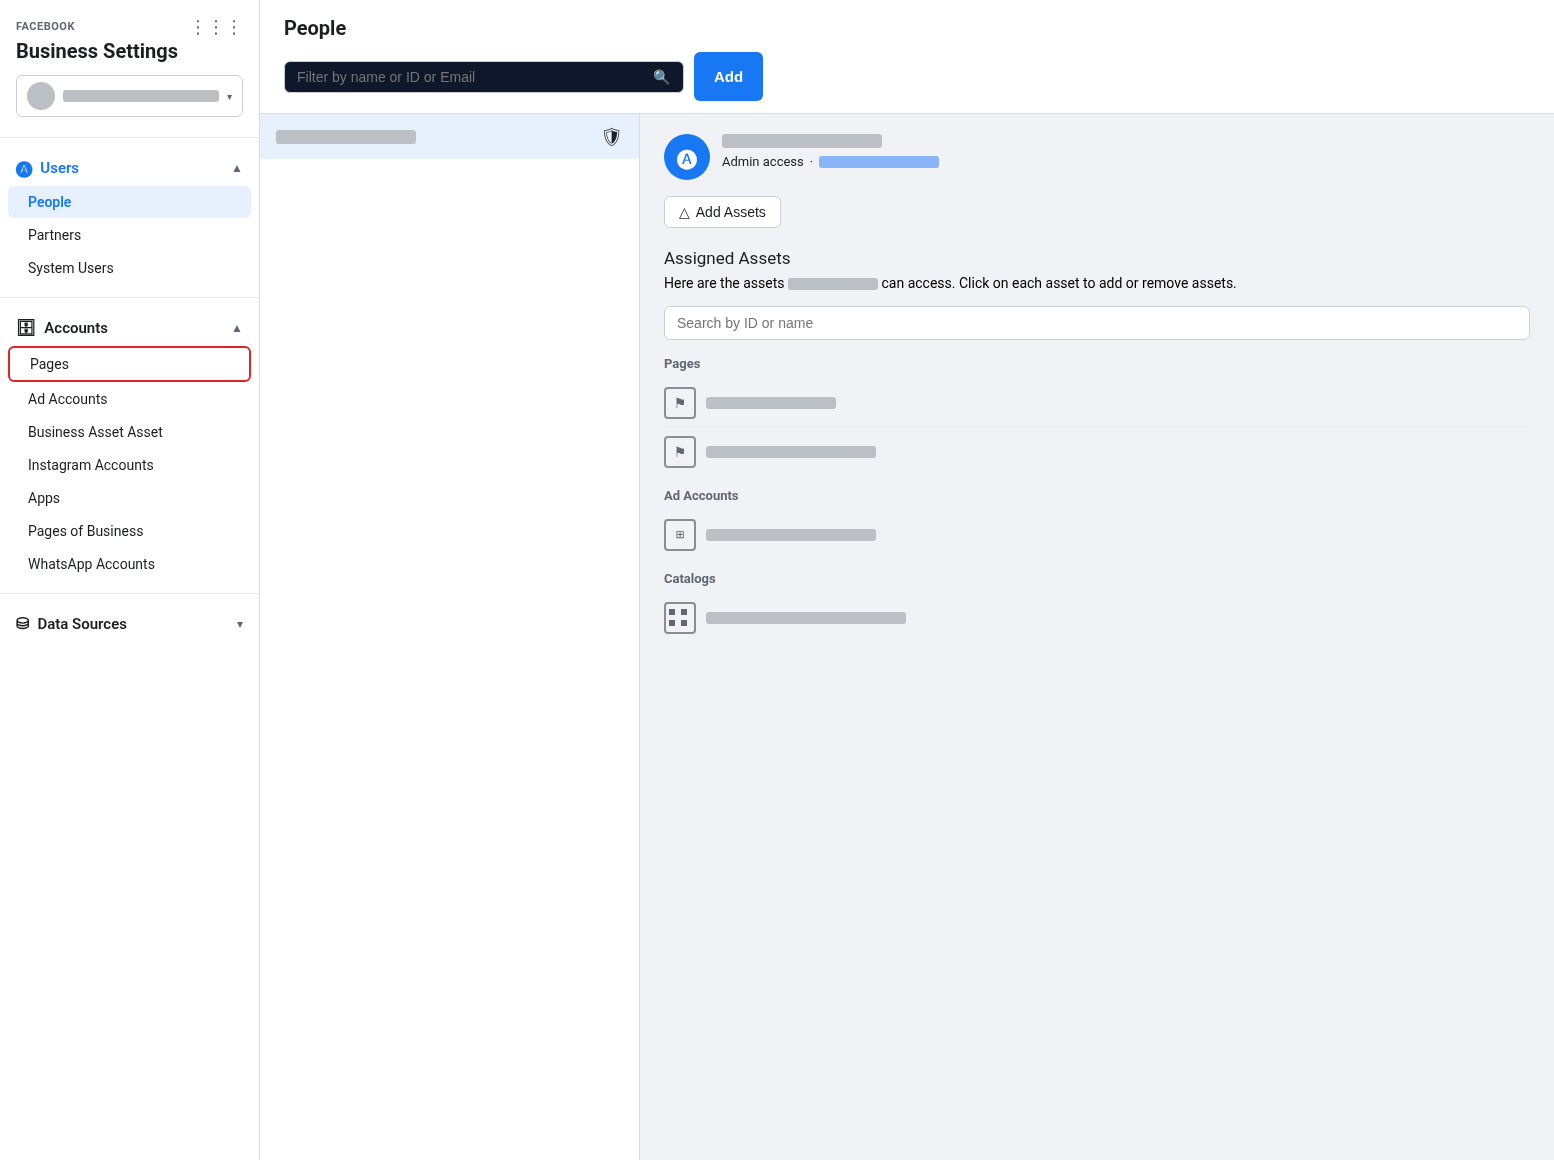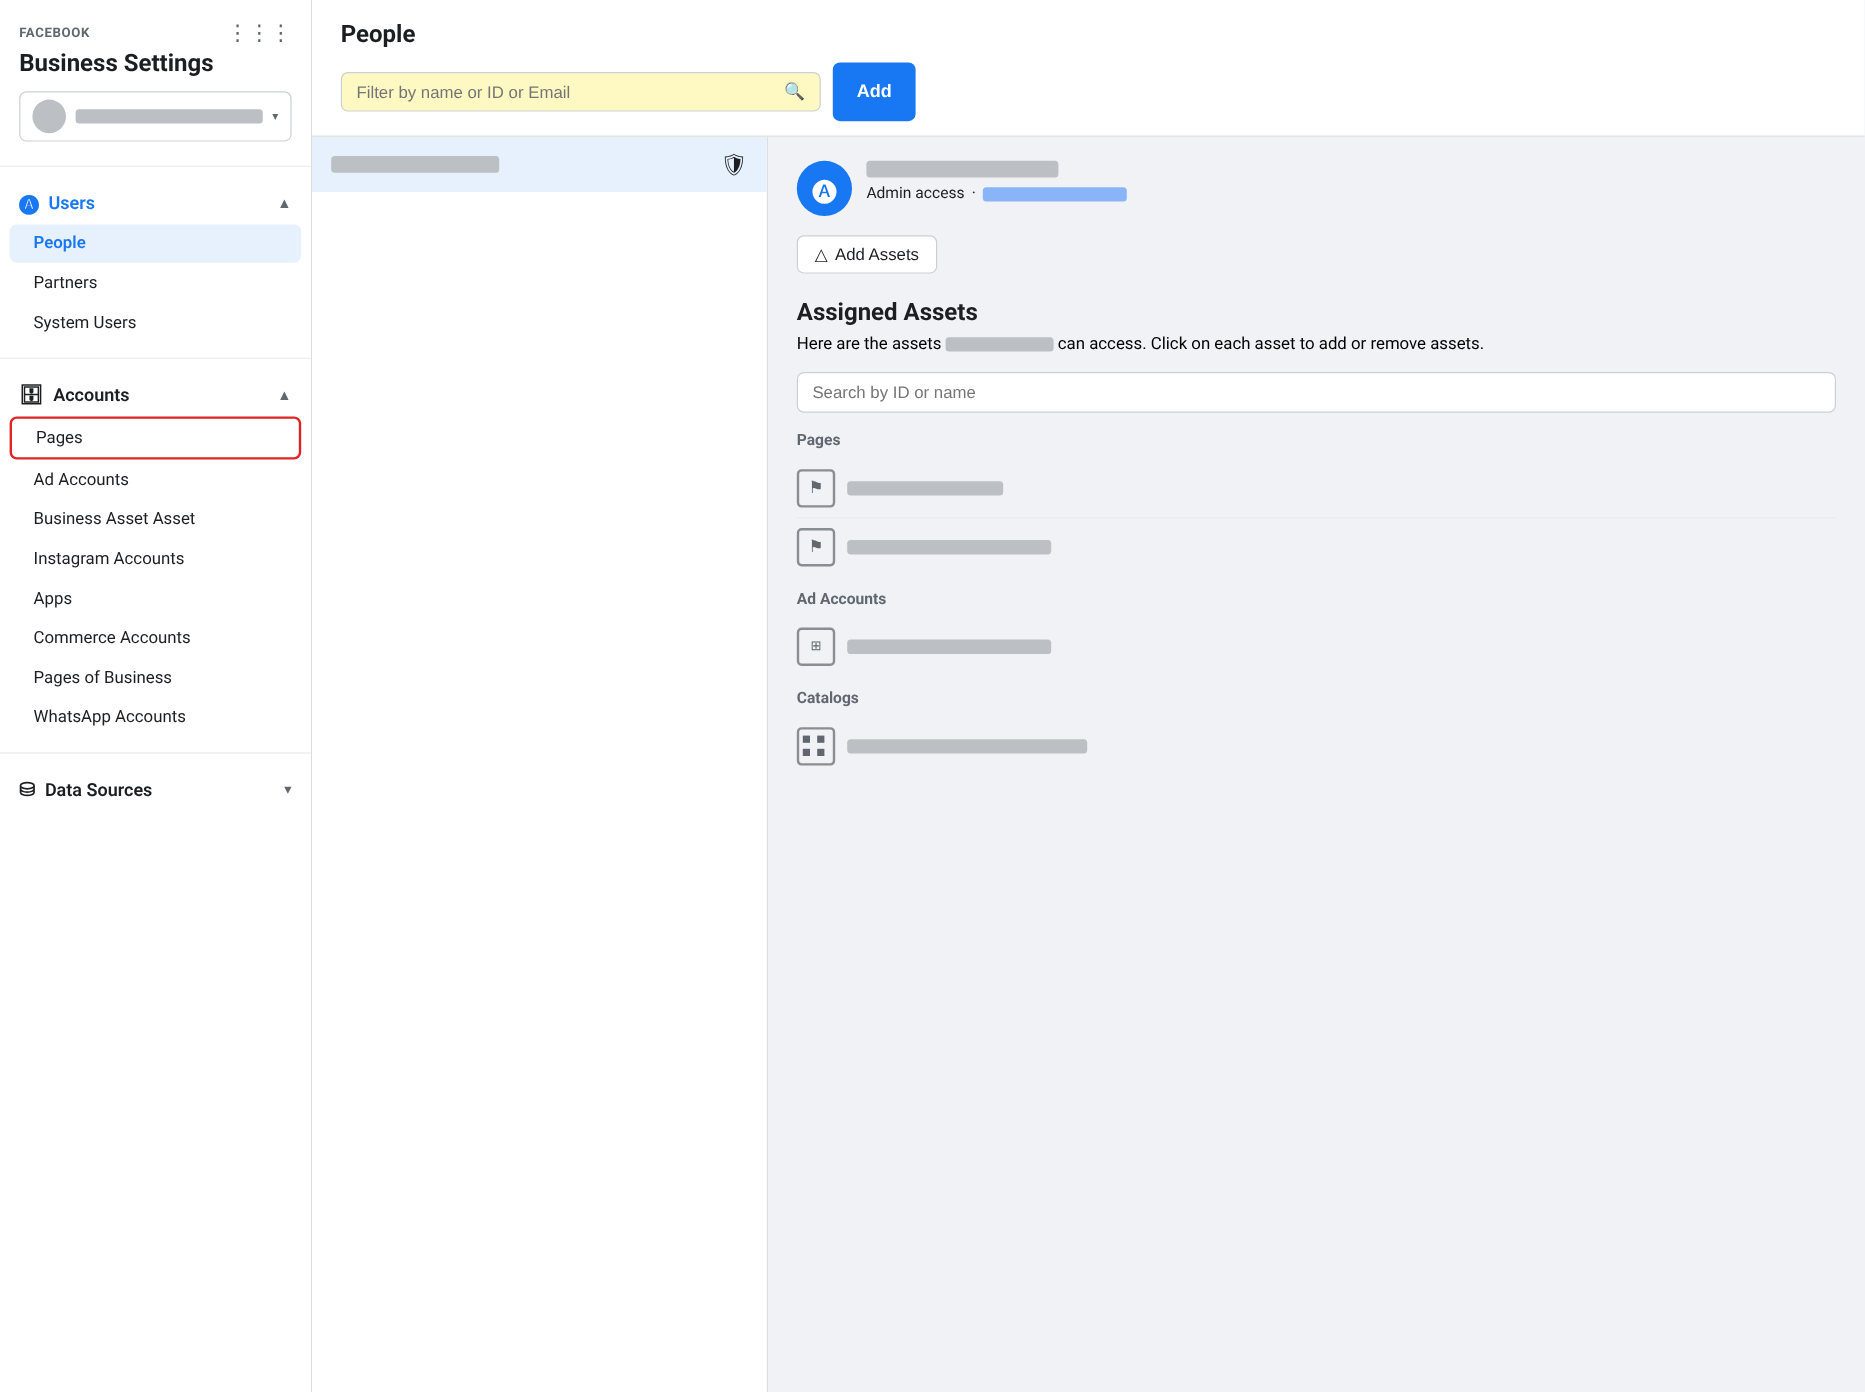--- a/index.html
+++ b/index.html
@@ -163,21 +163,21 @@
     .main-toolbar {
       display: flex;
       gap: 10px;
       align-items: center;
     }
     .filter-input-wrap {
       display: flex;
       align-items: center;
       border: 1px solid #ccd0d5;
       border-radius: 6px;
-      background: #fef9c3;
+      background: #0f172a;
       padding: 7px 12px;
       gap: 8px;
       flex: 1;
       max-width: 400px;
     }
     .filter-input {
       border: none;
       outline: none;
       font-size: 14px;
       color: #606770;
@@ -288,22 +288,22 @@
       border-radius: 6px;
       padding: 7px 14px;
       background: #fff;
       font-size: 14px;
       cursor: pointer;
       color: #1c1e21;
       font-weight: 500;
       margin-bottom: 20px;
     }
     .assigned-assets-title {
-      font-size: 20px;
-      font-weight: 700;
+      font-size: 17px;
+      font-weight: 400;
       color: #1c1e21;
       margin-bottom: 6px;
     }
     .assigned-assets-desc {
       font-size: 14px;
       color: #000000;
       margin-bottom: 12px;
       line-height: 1.4;
     }
     .desc-blur {
@@ -444,23 +444,20 @@
         <span>Ad Accounts</span>
       </div>
       <div class="sidebar-item">
         <span>Business Asset Asset</span>
       </div>
       <div class="sidebar-item">
         <span>Instagram Accounts</span>
       </div>
       <div class="sidebar-item">
         <span>Apps</span>
-      </div>
-      <div class="sidebar-item">
-        <span>Commerce Accounts</span>
       </div>
       <div class="sidebar-item">
         <span>Pages of Business</span>
       </div>
       <div class="sidebar-item">
         <span>WhatsApp Accounts</span>
       </div>
     </div>
   </div>
 

